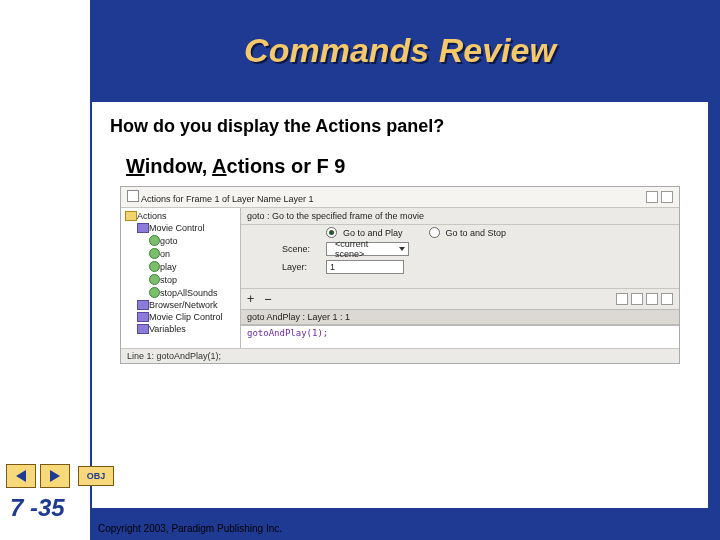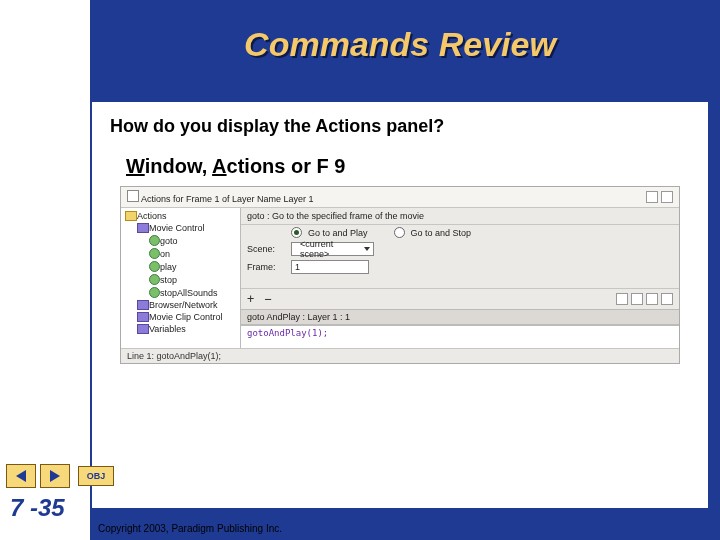--- a/index.html
+++ b/index.html
@@ -19,21 +19,21 @@
     box-sizing: border-box;
   }
   .sidebar {
     position: absolute;
     left: 0; top: 0;
     width: 90px; height: 540px;
     background: #fff;
   }
   .title-bar {
     position: absolute;
-    left: 90px; top: 4px;
+    left: 90px; top: 10px;
     right: 10px;
     height: 80px;
     background: #1f3a93;
     display: flex;
     align-items: center;
     justify-content: center;
   }
   .title-text {
     font-size: 34px;
     font-weight: bold;
@@ -148,20 +148,21 @@
   .desc-row {
     padding: 3px 6px;
     background: #eceae6;
     border-bottom: 1px solid #c8c6c2;
   }
   .form-row {
     display: flex;
     align-items: center;
     gap: 6px;
     padding: 2px 6px;
+    margin-left: 35px;
   }
   .form-label { width: 38px; color: #222; }
   .radio {
     width: 9px; height: 9px;
     border: 1px solid #666;
     border-radius: 50%;
     background: #fff;
     display: inline-flex;
     align-items: center;
     justify-content: center;
@@ -362,21 +363,21 @@
             <span class="radio"></span>
             <span>Go to and Stop</span>
           </div>
           <div class="form-row">
             <span class="form-label">Scene:</span>
             <span class="select">
                 <span>&lt;current scene&gt;</span>
               </span>
           </div>
           <div class="form-row">
-            <span class="form-label">Frame:</span>
+            <span class="form-label">Layer:</span>
             <span class="text">
                 <span>1</span>
               </span>
           </div>
           <div class="tool-row">
             <div class="tool-left">
               <span>+</span>
               <span>−</span>
             </div>
             <div class="tool-mini">

